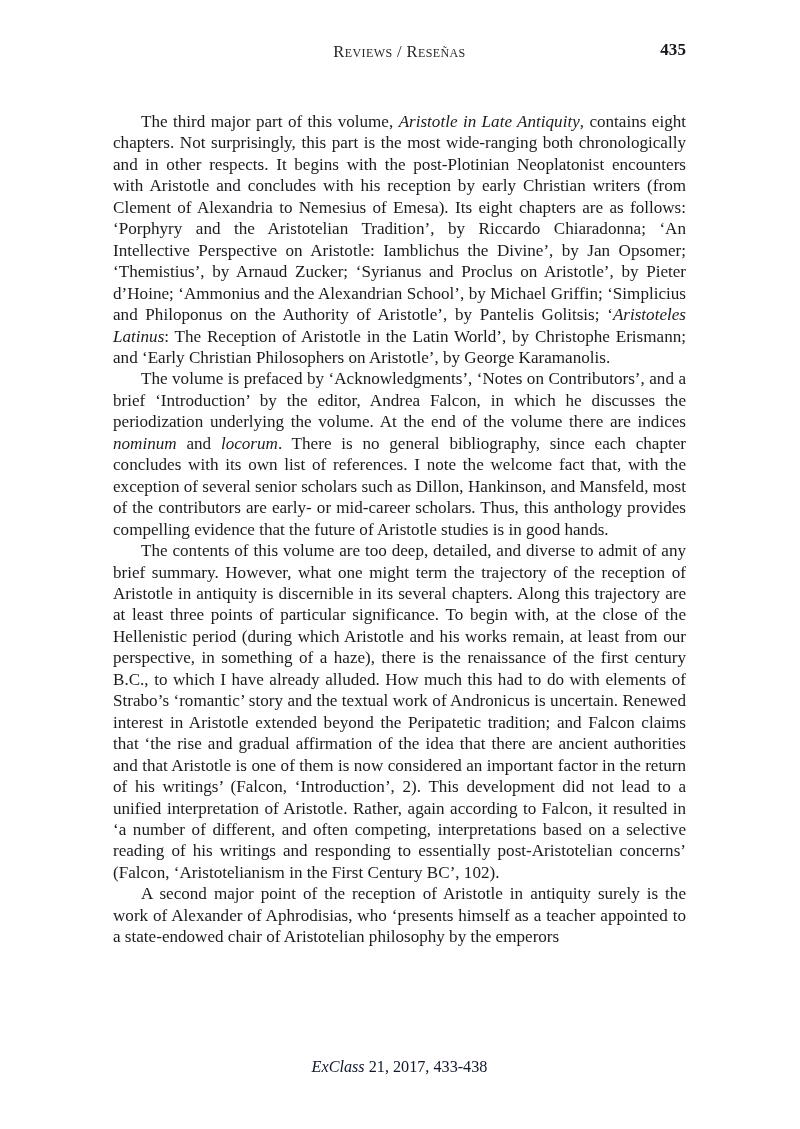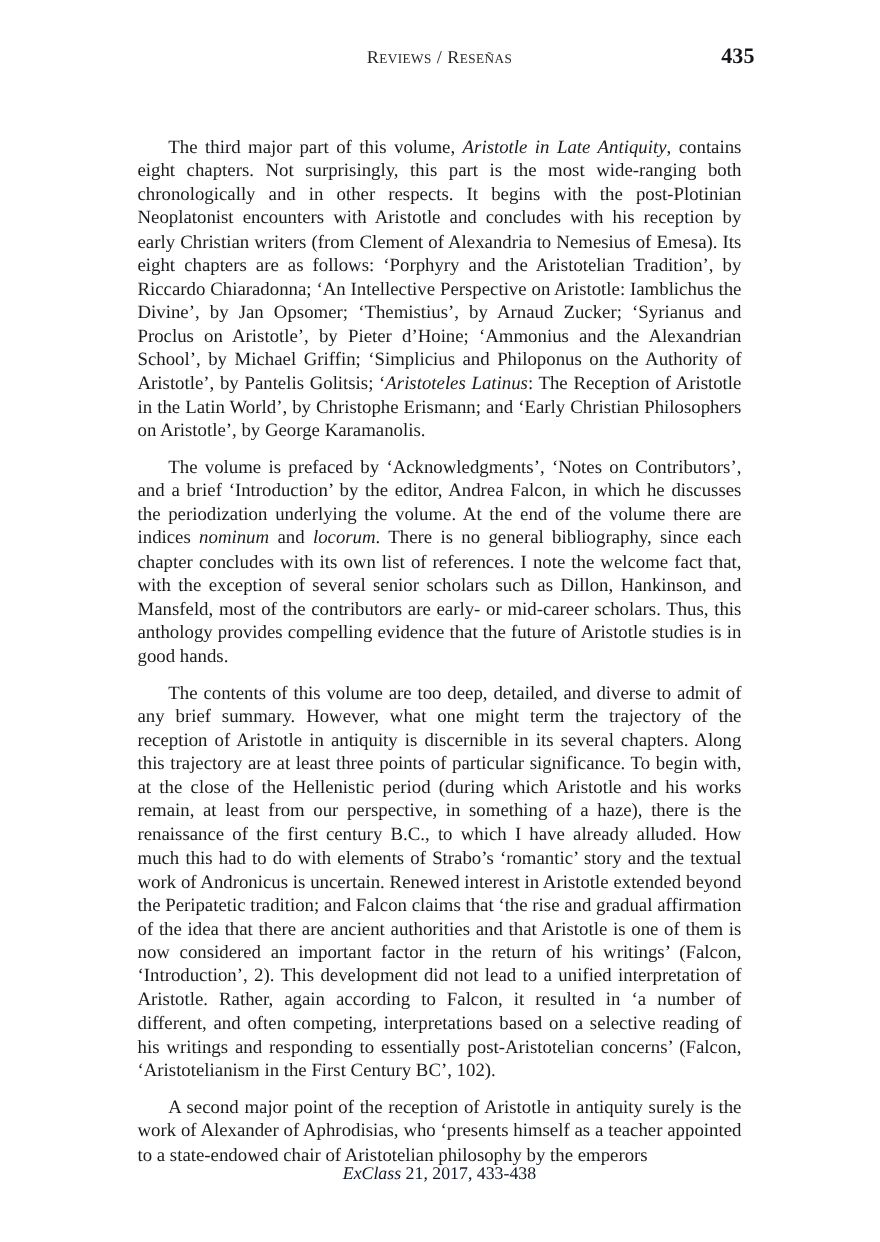--- a/index.html
+++ b/index.html
@@ -41,41 +41,41 @@
     font-variant: small-caps;
     font-size: 16.5px;
     letter-spacing: 0.4px;
     color: #262626;
     white-space: pre;
   }
   .running-head-folio {
     position: absolute;
     right: 0;
     top: -2px;
-    font-size: 20px;
+    font-size: 17px;
     font-weight: bold;
     color: #15161a;
     letter-spacing: 0.1px;
   }
 
   
   .textblock {
     position: absolute;
     left: 113px;
     top: 111px;
     width: 573px;
     font-size: 17.1px;
     line-height: 21.45px;
     text-align: justify;
     text-justify: inter-word;
     color: #1b1b1f;
     -webkit-font-smoothing: antialiased;
   }
   .textblock p {
-    margin: 12px;
+    margin: 0;
     text-indent: 28px;
     hyphens: none;
   }
   .textblock p:last-child {
     text-align: justify;
   }
   .ital {
     font-style: italic;
   }
 

